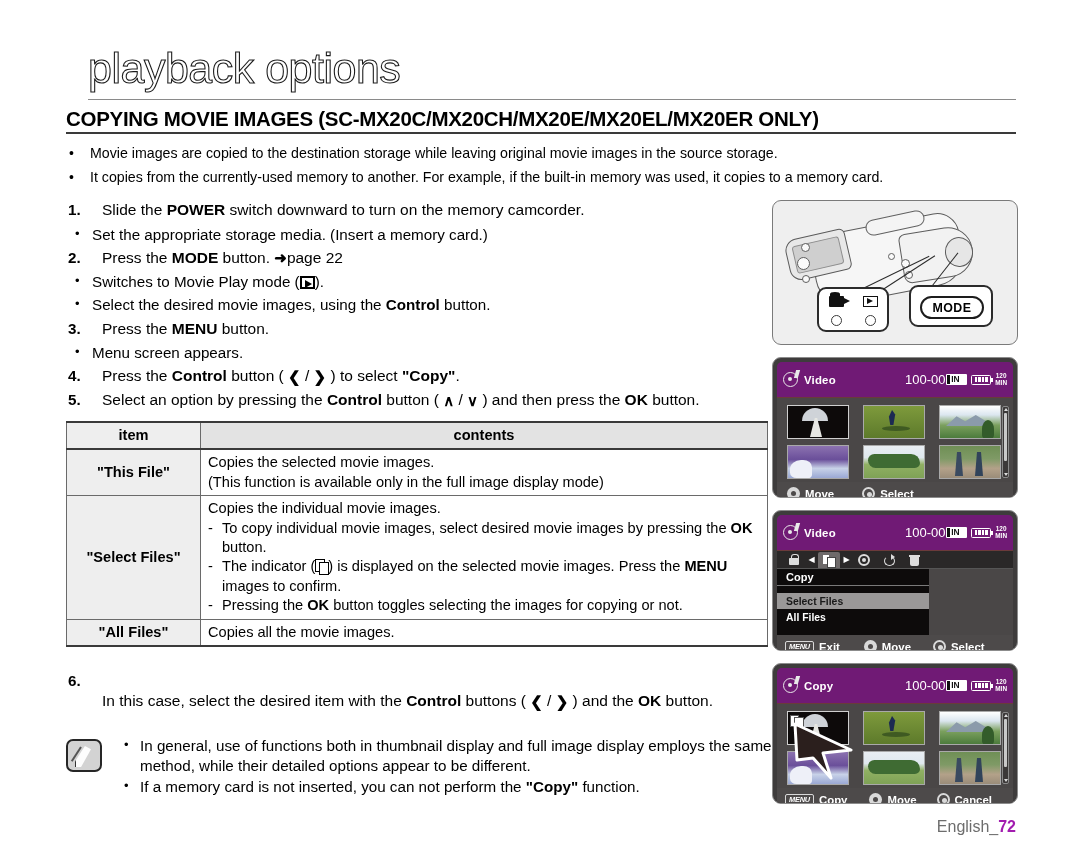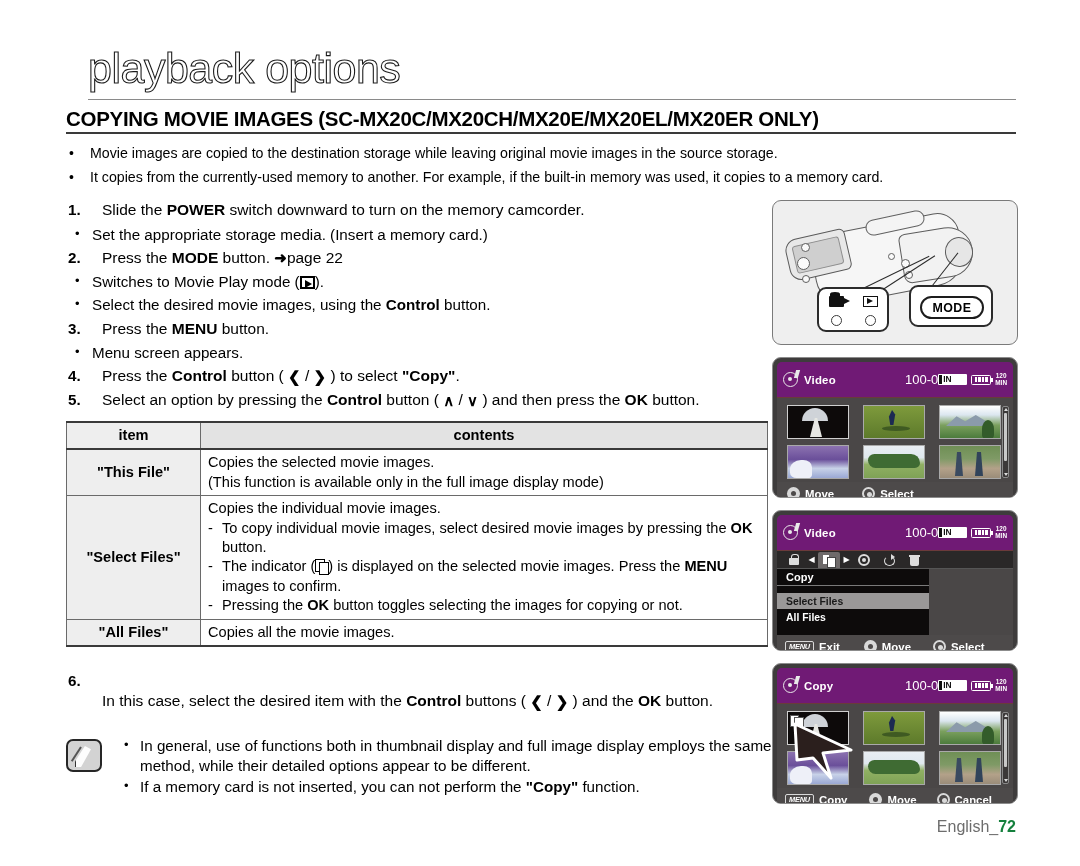--- a/index.html
+++ b/index.html
@@ -138,21 +138,21 @@
   #note-body { flex:1; padding-left:12px; font-size:15.2px; line-height:1.33; }
   .note-row { display:flex; align-items:flex-start; margin-top:1px; }
   .note-bullet { flex:0 0 26px; width:26px; padding-left:10px; font-size:13px; line-height:1.45; }
   .note-text { flex:1; }
 
   
   #footer {
     position:absolute; right:64px; top:818px;
     font-size:16px; color:#6d6d6d;
   }
-  #footer b { color:#15803d; font-weight:bold;margin-top:12px; }
+  #footer b { color:#a21caf; font-weight:bold;margin-top:12px; }
 
   
   .panel { position:absolute; left:772px; width:246px; }
 
   
   #cam-panel {
     top:200px; height:145px;
     background:#efefef; border:1.4px solid #7a7a7a; border-radius:9px;
   }
   #cam-panel .cam-body {
@@ -260,21 +260,21 @@
   }
   .lcd-head .film-ico:before {
     content:""; position:absolute; left:11px; top:-3px; width:4px; height:8px;
     background:#e9e9e9; transform:skewX(-16deg);
   }
   .lcd-title { color:#fff; font-size:11.4px; font-weight:bold; letter-spacing:0.2px; }
   .lcd-fileno { color:#fff; font-size:13px; position:absolute; left:128px; }
   .lcd-badges { position:absolute; right:6px; display:flex; align-items:center; gap:4px; }
   .badge-in {
     background:#fff; color:#111; font-size:8.4px; font-weight:bold;
-    padding:1px 16px 1px 5px; border-radius:1px; position:relative; line-height:1;
+    padding:1px 8px 1px 5px; border-radius:1px; position:relative; line-height:1;
     letter-spacing:-0.2px;
   }
   .badge-in:before {
     content:""; position:absolute; left:1px; top:1px; bottom:1px; width:2.5px; background:#111;
   }
   .badge-batt {
     width:20px; height:10px; border:1.4px solid #fff; border-radius:1.5px;
     position:relative; display:flex; align-items:center; justify-content:center; gap:1px;
   }
   .badge-batt:after {

